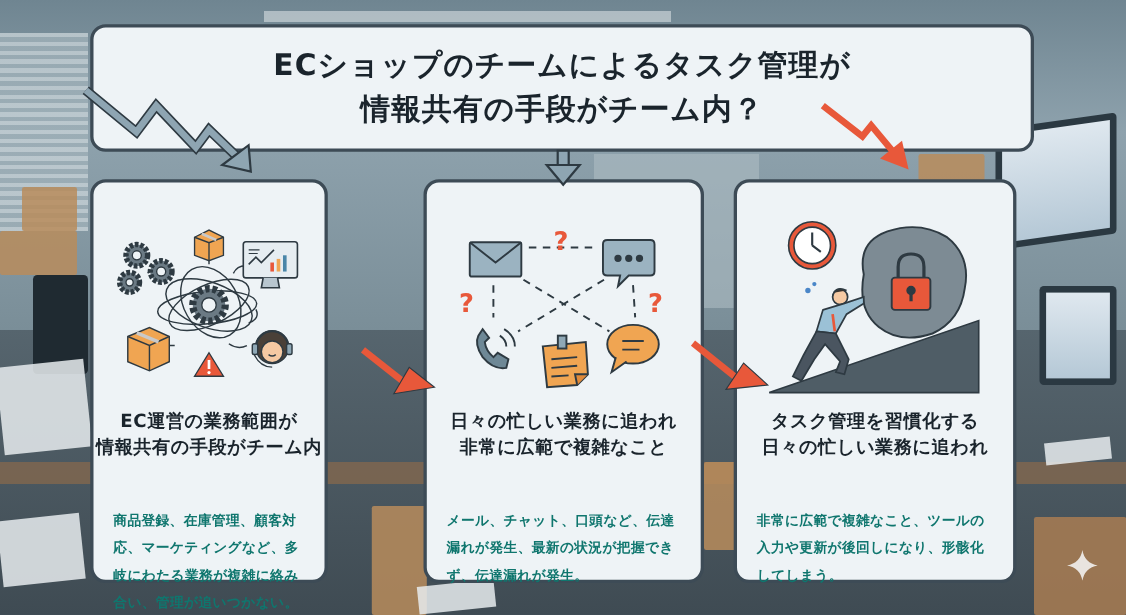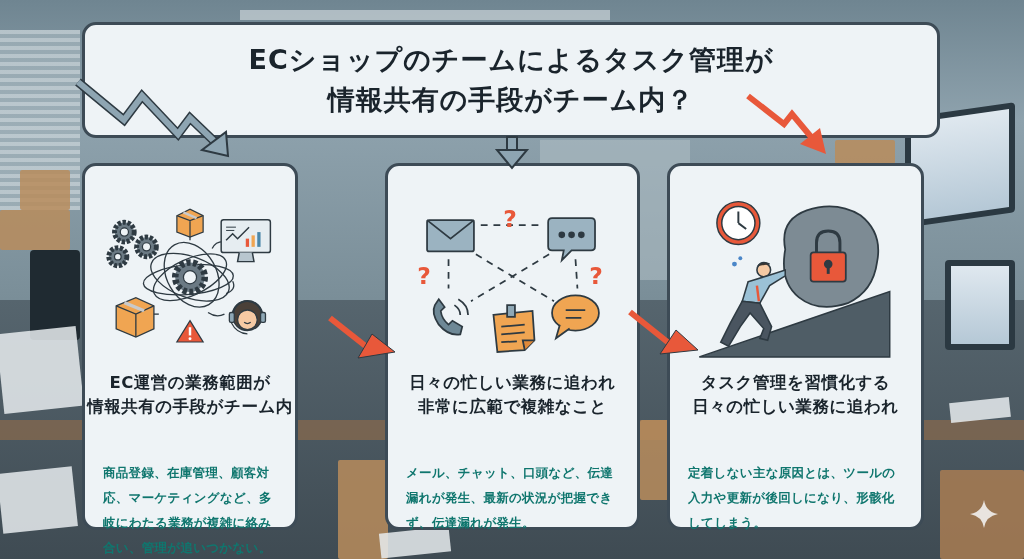--- a/index.html
+++ b/index.html
@@ -237,21 +237,21 @@
       <path d="M89 112 L91 128" stroke="#e8583a" stroke-width="2.5"></path>
       <path d="M74 128 L62 150 L52 170 L60 174 L72 154 L82 140 L96 156 L92 166 L100 168 L104 154 L92 130 Z" fill="#4a5560"></path>
       <circle cx="66" cy="90" r="2.5" fill="#4a86c8" stroke="none"></circle>
       <circle cx="72" cy="84" r="2" fill="#4a86c8" stroke="none"></circle>
     </g>
   </svg>
   <div class="title">
     <div>タスク管理を習慣化する</div>
     <div>日々の忙しい業務に追われ</div>
   </div>
-  <div class="desc">定着しない主な原因とは、ツールの入力や更新が後回しになり、形骸化してしまう。</div>
+  <div class="desc">非常に広範で複雑なこと、ツールの入力や更新が後回しになり、形骸化してしまう。</div>
 </div>
 
 <svg class="overlay-svg" viewBox="0 0 1024 559">
   <g>
     <path d="M78 82 L124 120 L142 96 L178 134 L190 118 L215 142" fill="none" stroke="#2e3a42" stroke-width="9" stroke-linejoin="miter"></path>
     <path d="M78 82 L124 120 L142 96 L178 134 L190 118 L215 142" fill="none" stroke="#8ea5b2" stroke-width="6" stroke-linejoin="miter"></path>
     <path d="M202 150 L228 156 L226 132 Z" fill="#8ea5b2" stroke="#2e3a42" stroke-width="2"></path>
   </g>
   <g>
     <rect x="507" y="137" width="10" height="14" fill="#8ea5b2" stroke="#2e3a42" stroke-width="2"></rect>

